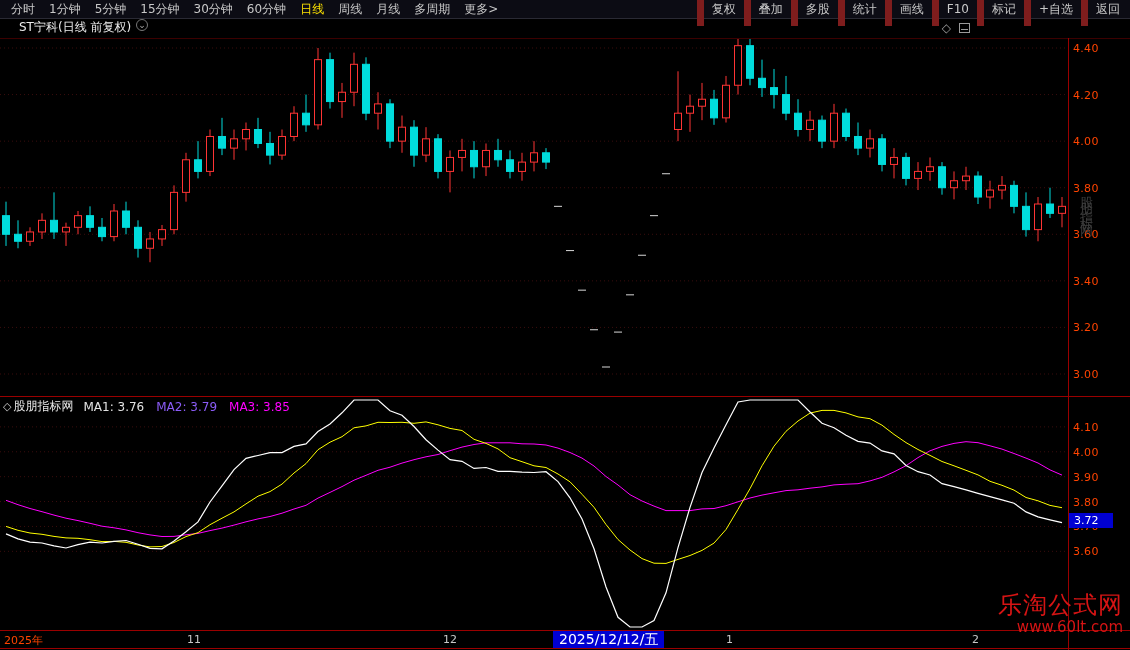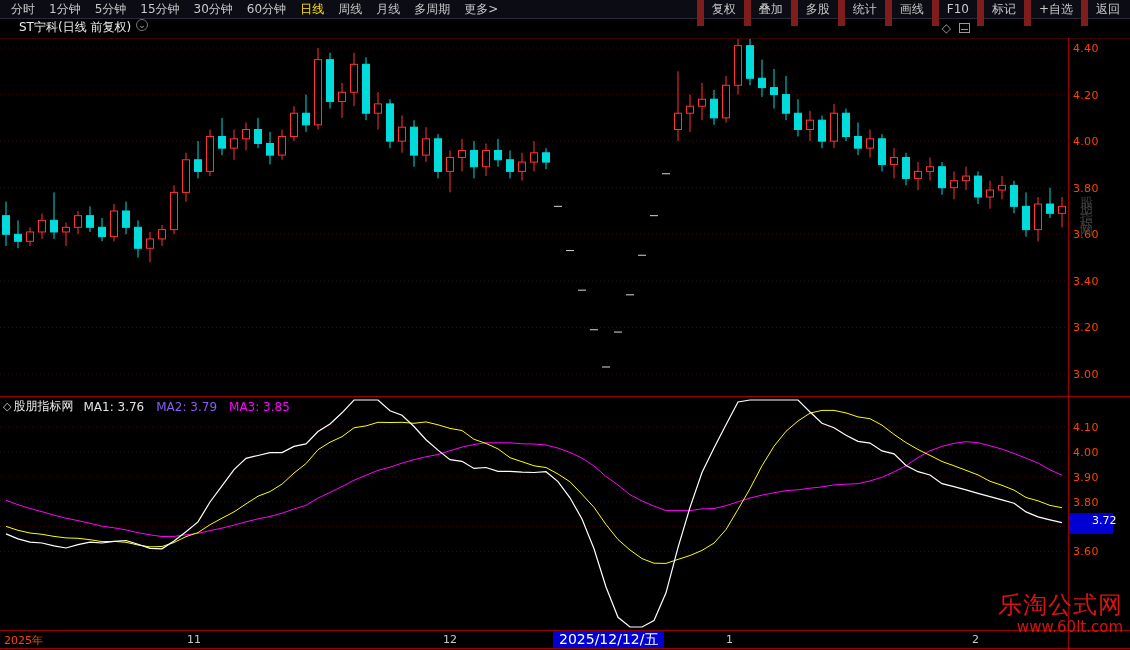--- a/index.html
+++ b/index.html
@@ -35,22 +35,22 @@
 
   
   .ind-header{position:absolute;top:1px;left:3px;display:flex;align-items:center;font-size:12px;z-index:10;white-space:nowrap}
   .ind-drop{color:#cfcfcf;margin-right:2px;font-size:11px}
   .ind-name{color:#e8e8e8;margin-right:10px}
   .ma-label{margin-right:12px}
 
   
   .axis-col{position:absolute;left:1069px;top:38px;width:61px;height:612px;font-size:11px;z-index:6}
   .axis-col .tick{position:absolute;left:4px;color:#ff4400;letter-spacing:0.3px}
-  .marker{position:absolute;left:0;width:44px;height:21px;background:#0000d2;color:#fff;
-    font-size:11px;line-height:15px;padding-left:23px;z-index:8}
+  .marker{position:absolute;left:0;width:44px;height:15px;background:#0000d2;color:#fff;
+    font-size:11px;line-height:15px;padding-left:5px;z-index:8}
   .v-watermark{position:absolute;left:8px;top:148px;writing-mode:vertical-rl;color:#3c3c3c;
     font-size:13px;letter-spacing:7px;z-index:1}
 
   
   .date-axis{position:absolute;top:631px;left:0;width:1068px;height:17px;font-size:11px;z-index:10}
   .date-axis .dlabel{position:absolute;top:2px;white-space:nowrap}
   .date-sel{position:absolute;top:0;height:17px;background:#0000d2;color:#fff;font-size:14px;
     line-height:17px;padding:0 6px;white-space:nowrap;z-index:11}
 
   

